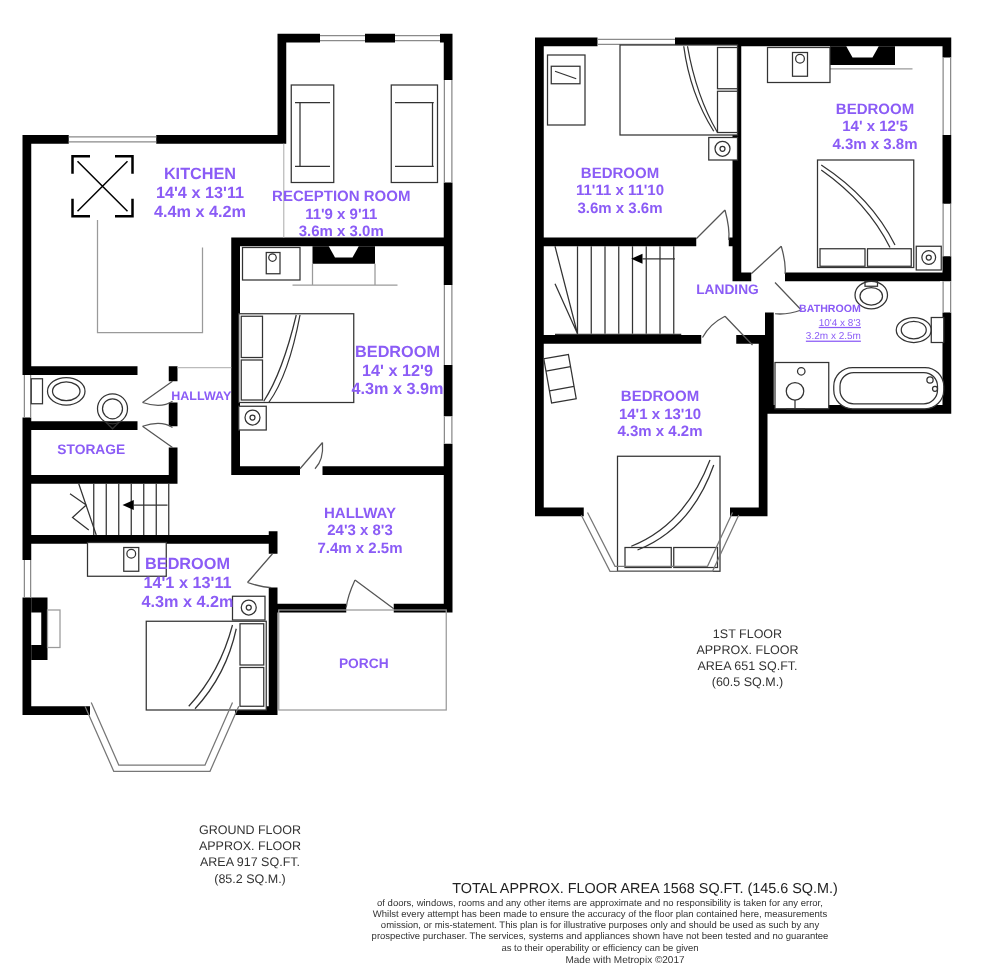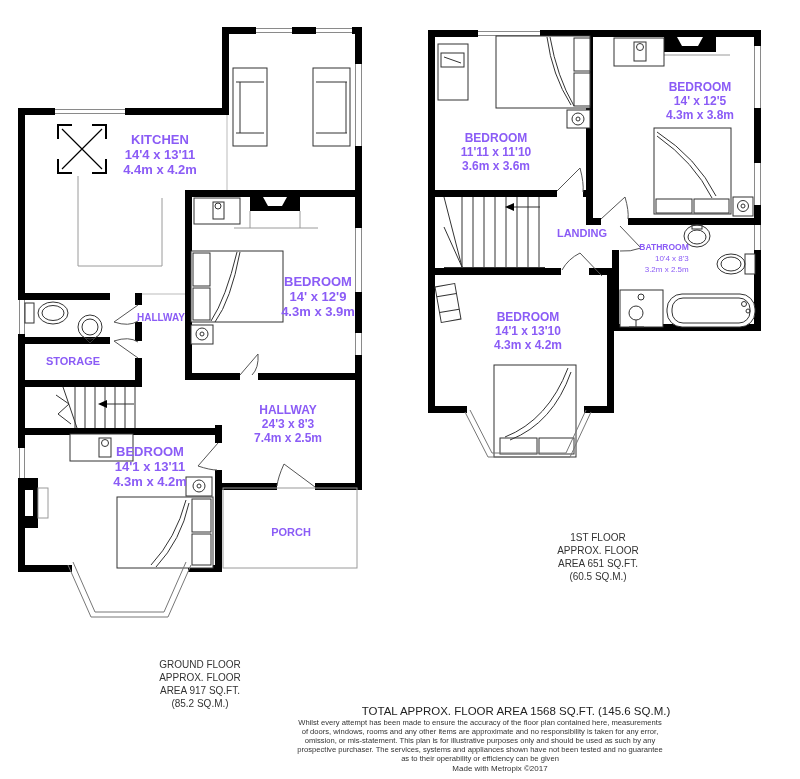--- a/index.html
+++ b/index.html
@@ -7,21 +7,21 @@
           font-family:"Liberation Sans",sans-serif;overflow:hidden;}
   svg{position:absolute;left:0;top:0;}
   .lbl{position:absolute;transform:translate(-50%,-50%);text-align:center;
        font-weight:bold;white-space:nowrap;color:#8b5cf6;}
   .lbl div{margin:0;padding:0;}
   .lbl-lg{font-size:13px;line-height:15px;}
   .lbl-md{font-size:12px;line-height:14px;}
   .lbl-sm{font-size:11px;line-height:13px;}
   .lbl-xs{font-size:10px;line-height:12px;}
   .lbl-bath{font-size:8.5px;line-height:11px;text-align:right;}
-  .lbl-bath .dims{font-weight:normal;font-size:8px;}
+  .lbl-bath .dims{font-weight:normal;font-size:8px;text-decoration:underline;}
   .caption{position:absolute;transform:translate(-50%,-50%);text-align:center;
        font-weight:normal;font-size:10px;line-height:13px;color:#333;white-space:nowrap;}
   .total{position:absolute;transform:translate(-50%,-50%);font-weight:normal;
        font-size:11.5px;color:#222;white-space:nowrap;margin-left:14px;}
   .disclaimer{position:absolute;transform:translate(-50%,-50%);text-align:center;
        font-weight:normal;font-size:7.6px;line-height:9px;color:#333;white-space:nowrap;}
   .credit{position:absolute;transform:translate(-50%,-50%);font-weight:normal;
        font-size:8px;color:#333;white-space:nowrap;}
 </style>
 </head>
@@ -285,20 +285,25 @@
     </g>
   </g>
 </svg>
 
 <div class="lbl lbl-lg" style="left:160px;top:154px;">
   <div>KITCHEN</div>
   <div>14'4 x 13'11</div>
   <div>4.4m x 4.2m</div>
 </div>
 
+<div class="lbl lbl-md" style="left:273px;top:171px;">
+  <div>RECEPTION ROOM</div>
+  <div>11'9 x 9'11</div>
+  <div>3.6m x 3.0m</div>
+</div>
 
 <div class="lbl lbl-lg" style="left:318px;top:296px;">
   <div>BEDROOM</div>
   <div>14' x 12'9</div>
   <div>4.3m x 3.9m</div>
 </div>
 
 <div class="lbl lbl-xs" style="left:161px;top:318px;">
   <div>HALLWAY</div>
 </div>
@@ -351,32 +356,32 @@
   <div class="dims">10'4 x 8'3</div>
   <div class="dims">3.2m x 2.5m</div>
 </div>
 
 <div class="lbl lbl-md" style="left:528px;top:331px;">
   <div>BEDROOM</div>
   <div>14'1 x 13'10</div>
   <div>4.3m x 4.2m</div>
 </div>
 
-<div class="caption" style="left:598px;top:527px;margin-top:30px;">
+<div class="caption" style="left:598px;top:527px;">
   <div>1ST FLOOR</div>
   <div>APPROX. FLOOR</div>
   <div>AREA 651 SQ.FT.</div>
   <div>(60.5 SQ.M.)</div>
 </div>
 
 <div class="total" style="left:502px;top:711px;">TOTAL APPROX. FLOOR AREA 1568 SQ.FT. (145.6 SQ.M.)</div>
 
 <div class="disclaimer" style="left:480px;top:740px;">
+  <div>of doors, windows, rooms and any other items are approximate and no responsibility is taken for any error,</div>
   <div>Whilst every attempt has been made to ensure the accuracy of the floor plan contained here, measurements</div>
-  <div>of doors, windows, rooms and any other items are approximate and no responsibility is taken for any error,</div>
   <div>omission, or mis-statement. This plan is for illustrative purposes only and should be used as such by any</div>
   <div>prospective purchaser. The services, systems and appliances shown have not been tested and no guarantee</div>
   <div>as to their operability or efficiency can be given</div>
 </div>
 
 <div class="credit" style="left:500px;top:768px;">Made with Metropix ©2017</div>
 
 </div>
 
 </body></html>

